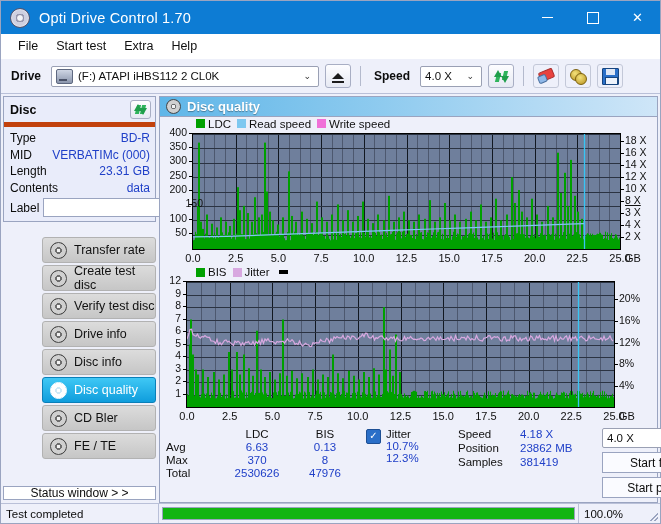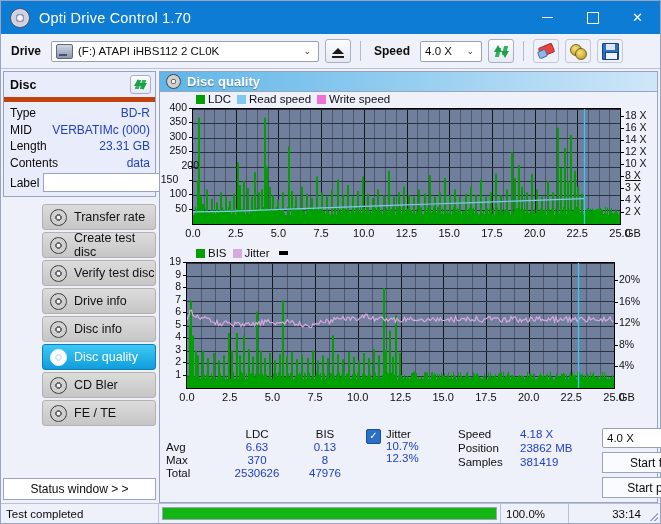--- a/index.html
+++ b/index.html
@@ -117,21 +117,21 @@
   .labelrow .k{font-size:12px;color:#0b0b0b;width:36px;}
   .label-input{
     flex:1 1 auto;height:15px;background:#fff;border:1px solid #9aa4c0;
   }
   .disc-btn{
     width:21px;height:19px;border:1px solid #a8aec4;border-radius:3px;
     background:linear-gradient(#fdfdff,#e6e9f3);display:flex;align-items:center;justify-content:center;
     box-sizing:border-box;flex:0 0 auto;
   }
   .cd-ico{width:14px;height:14px;border-radius:50%;background:radial-gradient(circle at 50% 50%,#fff 0 16%,#c9b23a 17% 30%,#ece05e 31% 72%,#b79a22 74% 100%);border:1px solid #7d6a14;}
-  .navlist{margin-top:7px;display:flex;flex-direction:column;gap:2px;padding-left:39px;}
+  .navlist{margin-top:15px;display:flex;flex-direction:column;gap:2px;padding-left:39px;}
   .navitem{
     height:26px;display:flex;align-items:center;gap:7px;padding-left:7px;
     background:linear-gradient(#dcdcdc,#c6c6c6);
     border:1px solid #b2b2b2;border-radius:3px;box-sizing:border-box;
     font-size:12.5px;color:#121212;
   }
   .navitem.active{
     background:linear-gradient(#3fc8f5,#0f9ddc);
     border-color:#0a7fb8;color:#fff;
   }
@@ -139,21 +139,21 @@
     width:15px;height:15px;border-radius:50%;flex:0 0 auto;position:relative;
     background:radial-gradient(circle at 50% 50%,#f2f2f2 0 17%,#6e6e6e 18% 30%,#d0d0d0 31% 70%,#5a5a5a 72% 100%);
     border:1px solid #4a4a4a;
   }
   .navitem.active .nav-ico{
     background:radial-gradient(circle at 50% 50%,#ffffff 0 17%,#cfe9f6 18% 30%,#ffffff 31% 70%,#a9d7ee 72% 100%);
     border-color:#ffffff;
   }
   .sb-spacer{flex:1 1 auto;}
   .statusbtn{
-    height:22px;margin:0 0 3px 0;border:1px solid #9aa4c0;background:#ffffff;
+    height:14px;margin:0 0 3px 0;border:1px solid #9aa4c0;background:#ffffff;
     display:flex;align-items:center;justify-content:center;font-size:12px;color:#0b0b0b;
     box-sizing:border-box;
   }
   
   .main{
     flex:1 1 auto;min-width:0;margin:2px 2px 0 1px;
     border:1px solid #9aa4c0;background:#eef0fa;
     display:flex;flex-direction:column;box-sizing:border-box;
   }
   .main-hdr{
@@ -226,20 +226,26 @@
   <div class="titlebar">
     <div class="app-icon"></div>
     <div class="title">Opti Drive Control 1.70</div>
     <div class="wincontrols">
       <div class="wc-min"></div>
       <div class="wc-max"></div>
       <div class="wc-close">✕</div>
     </div>
   </div>
 
+  <div class="menubar">
+    <span>File</span>
+    <span>Start test</span>
+    <span>Extra</span>
+    <span>Help</span>
+  </div>
 
   <div class="toolbar">
     <div class="tb-label">Drive</div>
     <div class="combo drive">
       <span class="drv-icon"></span>
       <span>(F:)  ATAPI iHBS112  2 CL0K</span>
       <span class="chev">⌄</span>
     </div>
     <div class="tb-btn">
       <span class="eject-ico"></span>
@@ -950,23 +956,23 @@
                   <rect x="388" y="84.8125" width="2" height="30.1875" fill="#00a000"></rect>
                 </g>
                 <path d="M0.0,102.9L34.2,102.3L68.3,101.1L102.5,99.9L136.6,98.7L170.8,97.4L205.0,96.2L239.1,95.0L273.3,93.8L307.4,92.6L341.6,91.4L375.8,90.2L391.1,89.6" fill="none" stroke="#7ec8f0" stroke-width="1.2"></path>
                 <line x1="391.5" y1="0" x2="391.5" y2="115" stroke="#37c6f5" stroke-width="1.3"></line>
               </svg>
             </div>
             <div class="axlabel" style="top: 95.625px; text-align: right; left: 0px; width: 27px;">50</div>
             <div class="tickline" style="left: 29px; top: 102.625px; width: 3px; height: 1px;"></div>
             <div class="axlabel" style="top: 81.25px; text-align: right; left: 0px; width: 27px;">100</div>
             <div class="tickline" style="left: 29px; top: 88.25px; width: 3px; height: 1px;"></div>
-            <div class="axlabel" style="top: 66.875px; text-align: center; left: 0px; width: 19px;">150</div>
+            <div class="axlabel" style="top: 66.875px; text-align: right; left: 0px; width: 43px;">150</div>
             <div class="tickline" style="left: 29px; top: 73.875px; width: 3px; height: 1px;"></div>
-            <div class="axlabel" style="top: 52.5px; text-align: right; left: 12px; width: 27px;">200</div>
+            <div class="axlabel" style="top: 52.5px; text-align: right; left: 0px; width: 27px;">200</div>
             <div class="tickline" style="left: 29px; top: 59.5px; width: 3px; height: 1px;"></div>
             <div class="axlabel" style="top: 38.125px; text-align: right; left: 0px; width: 27px;">250</div>
             <div class="tickline" style="left: 29px; top: 45.125px; width: 3px; height: 1px;"></div>
             <div class="axlabel" style="top: 23.75px; text-align: right; left: 0px; width: 27px;">300</div>
             <div class="tickline" style="left: 29px; top: 30.75px; width: 3px; height: 1px;"></div>
             <div class="axlabel" style="top: 9.375px; text-align: right; left: 0px; width: 27px;">350</div>
             <div class="tickline" style="left: 29px; top: 16.375px; width: 3px; height: 1px;"></div>
             <div class="axlabel" style="top: -5px; text-align: right; left: 0px; width: 27px;">400</div>
             <div class="tickline" style="left: 29px; top: 2px; width: 3px; height: 1px;"></div>
             <div class="axlabel" style="left: 465px; top: 99.0208px;">2 X</div>
@@ -1556,21 +1562,21 @@
             <div class="axlabel" style="top: 57.5px; text-align: right; left: 0px; width: 21px;">5</div>
             <div class="tickline" style="left: 23px; top: 64.5px; width: 3px; height: 1px;"></div>
             <div class="axlabel" style="top: 45px; text-align: right; left: 0px; width: 21px;">6</div>
             <div class="tickline" style="left: 23px; top: 52px; width: 3px; height: 1px;"></div>
             <div class="axlabel" style="top: 32.5px; text-align: right; left: 0px; width: 21px;">7</div>
             <div class="tickline" style="left: 23px; top: 39.5px; width: 3px; height: 1px;"></div>
             <div class="axlabel" style="top: 20px; text-align: right; left: 0px; width: 21px;">8</div>
             <div class="tickline" style="left: 23px; top: 27px; width: 3px; height: 1px;"></div>
             <div class="axlabel" style="top: 7.5px; text-align: right; left: 0px; width: 21px;">9</div>
             <div class="tickline" style="left: 23px; top: 14.5px; width: 3px; height: 1px;"></div>
-            <div class="axlabel" style="top: -5px; text-align: right; left: 0px; width: 21px;">19</div>
+            <div class="axlabel" style="top: -5px; text-align: right; left: 0px; width: 21px;">12</div>
             <div class="tickline" style="left: 23px; top: 2px; width: 3px; height: 1px;"></div>
             <div class="axlabel" style="left: 459px; top: 99.4483px;">4%</div>
             <div class="tickline" style="left: 455px; top: 106.448px; width: 3px; height: 1px;"></div>
             <div class="axlabel" style="left: 459px; top: 77.8966px;">8%</div>
             <div class="tickline" style="left: 455px; top: 84.8966px; width: 3px; height: 1px;"></div>
             <div class="axlabel" style="left: 459px; top: 56.3448px;">12%</div>
             <div class="tickline" style="left: 455px; top: 63.3448px; width: 3px; height: 1px;"></div>
             <div class="axlabel" style="left: 459px; top: 34.7931px;">16%</div>
             <div class="tickline" style="left: 455px; top: 41.7931px; width: 3px; height: 1px;"></div>
             <div class="axlabel" style="left: 459px; top: 13.2414px;">20%</div>
@@ -1642,16 +1648,15 @@
   </div>
 
   <div class="statusbar">
     <div class="sb-cell sb-msg">Test completed</div>
     <div class="sb-prog">
       <div class="progbar">
         <div class="progfill" id="progfill" style="width: 100%;"></div>
       </div>
     </div>
     <div class="sb-cell sb-pct">100.0%</div>
-    <div class="sb-cell sb-time">33:14</div>
     <div class="grip"></div>
   </div>
 </div>
 
 </body></html>

